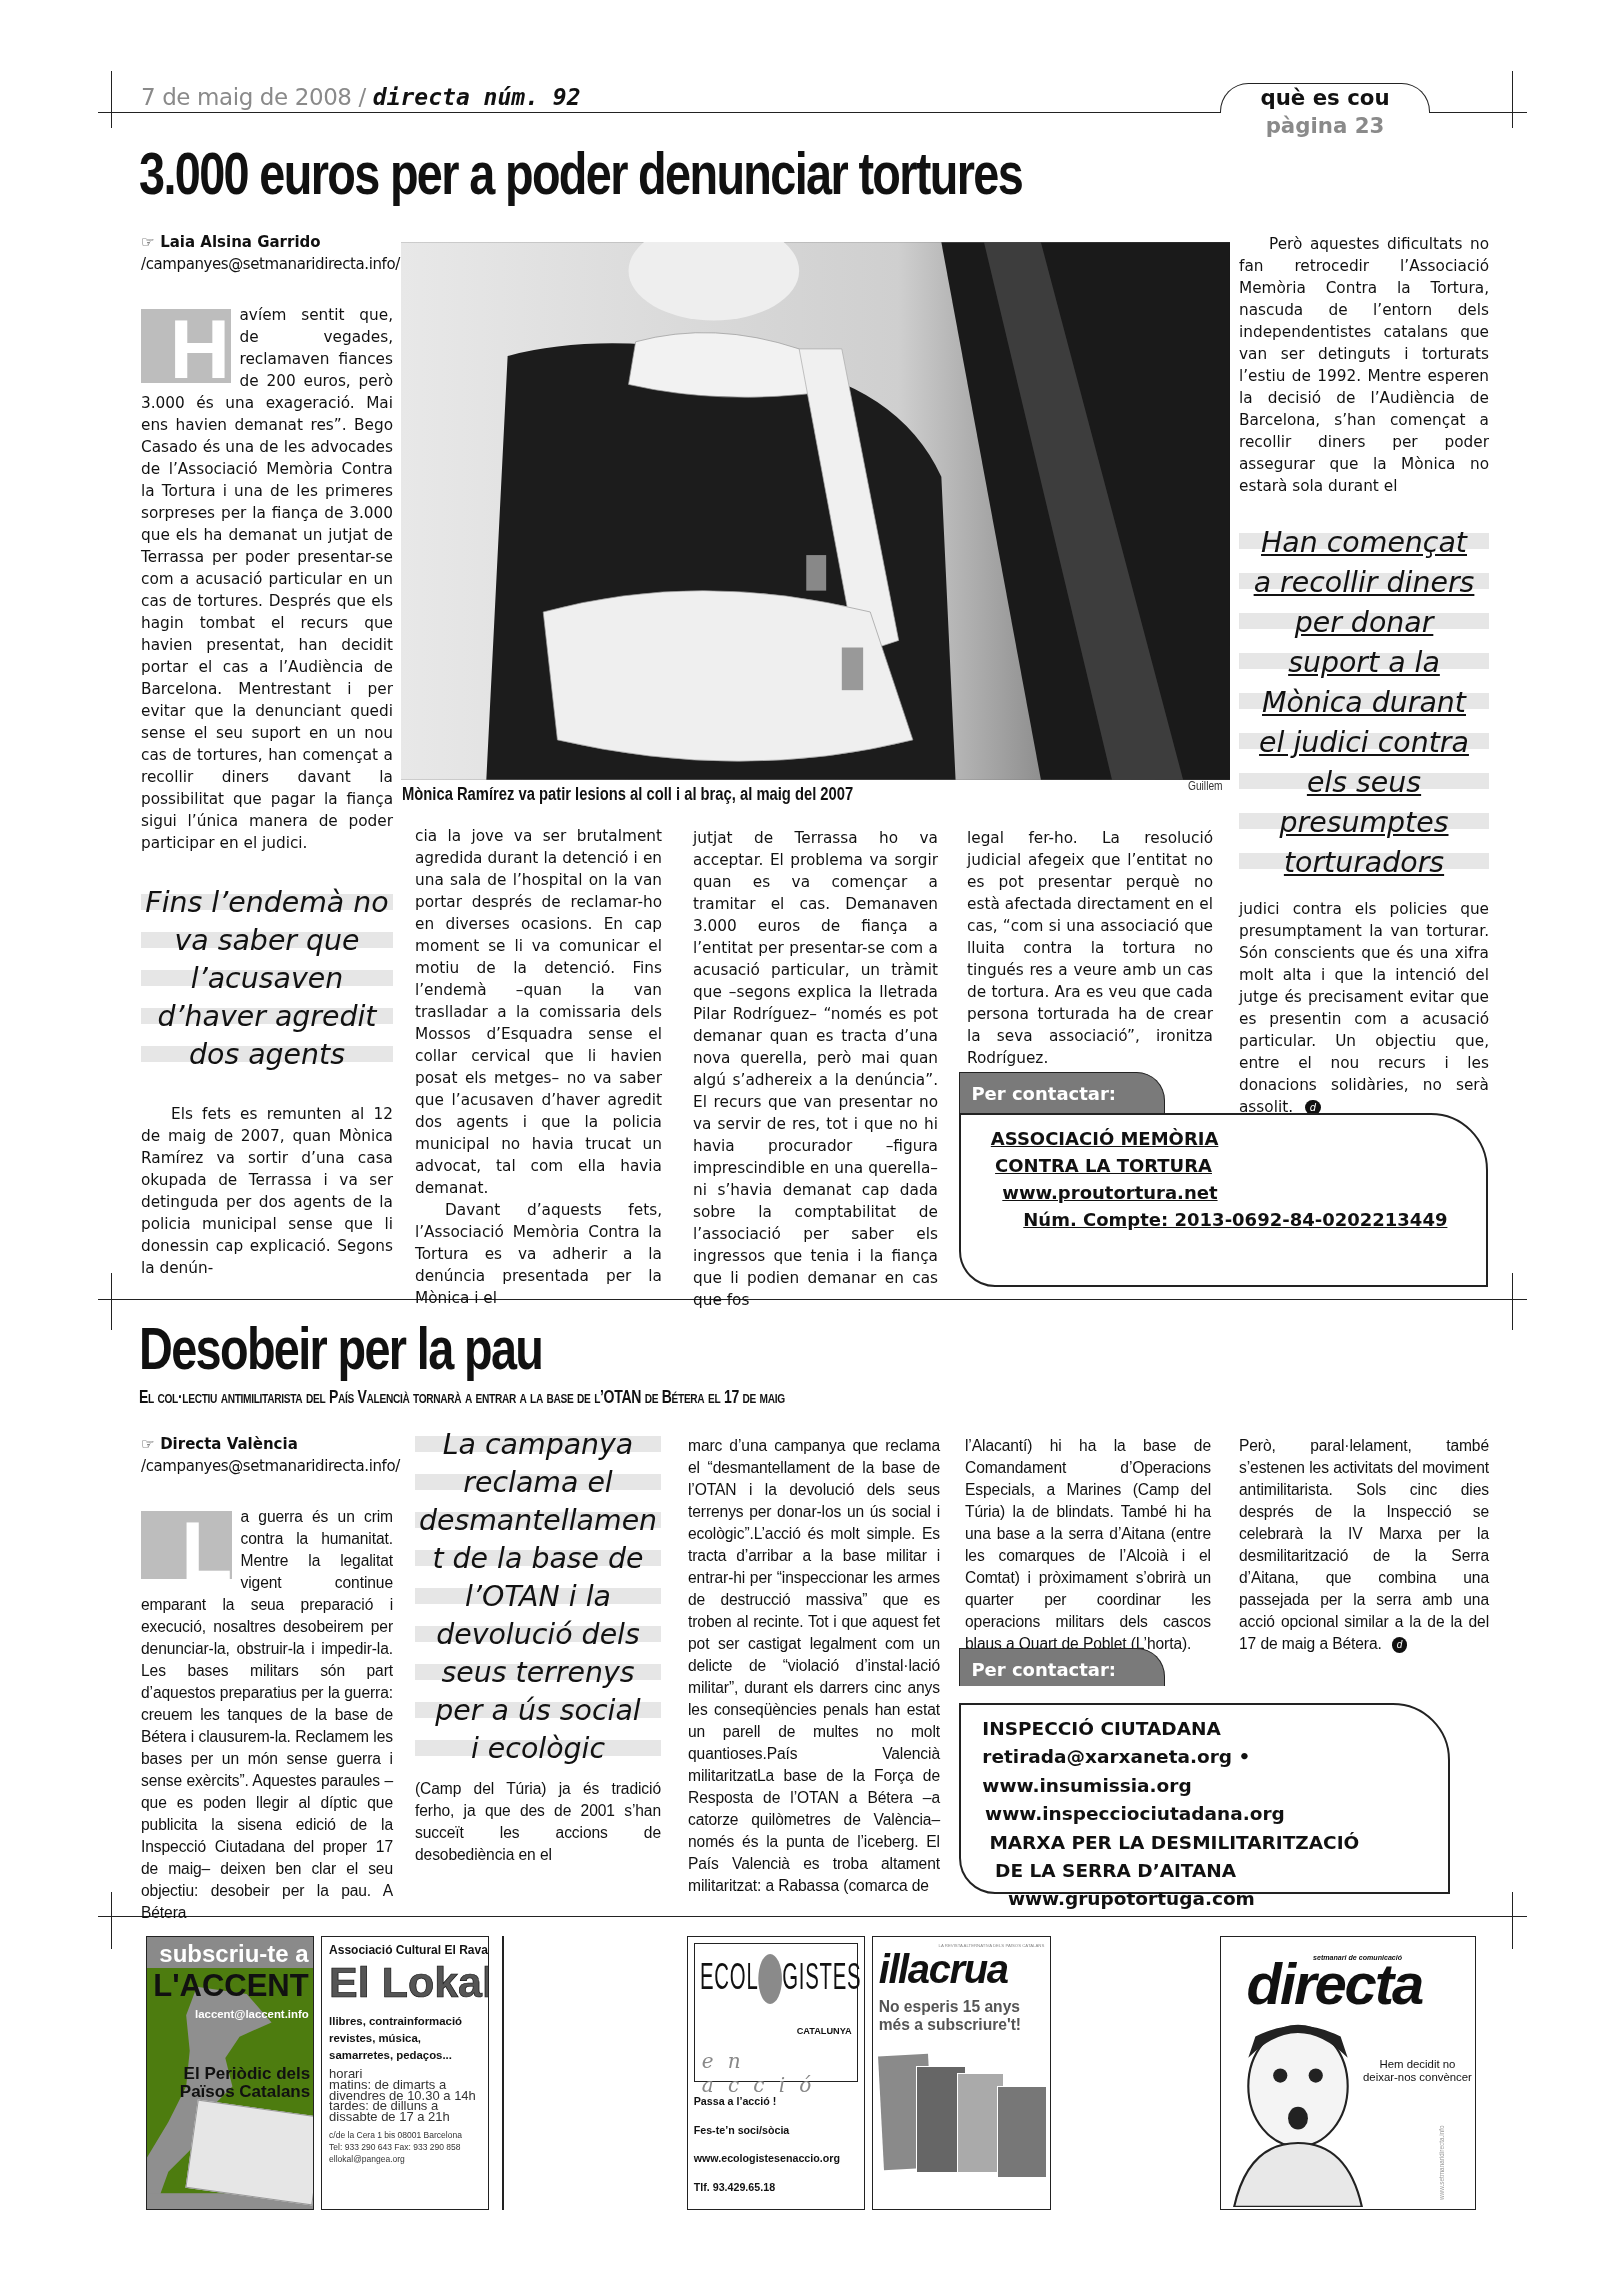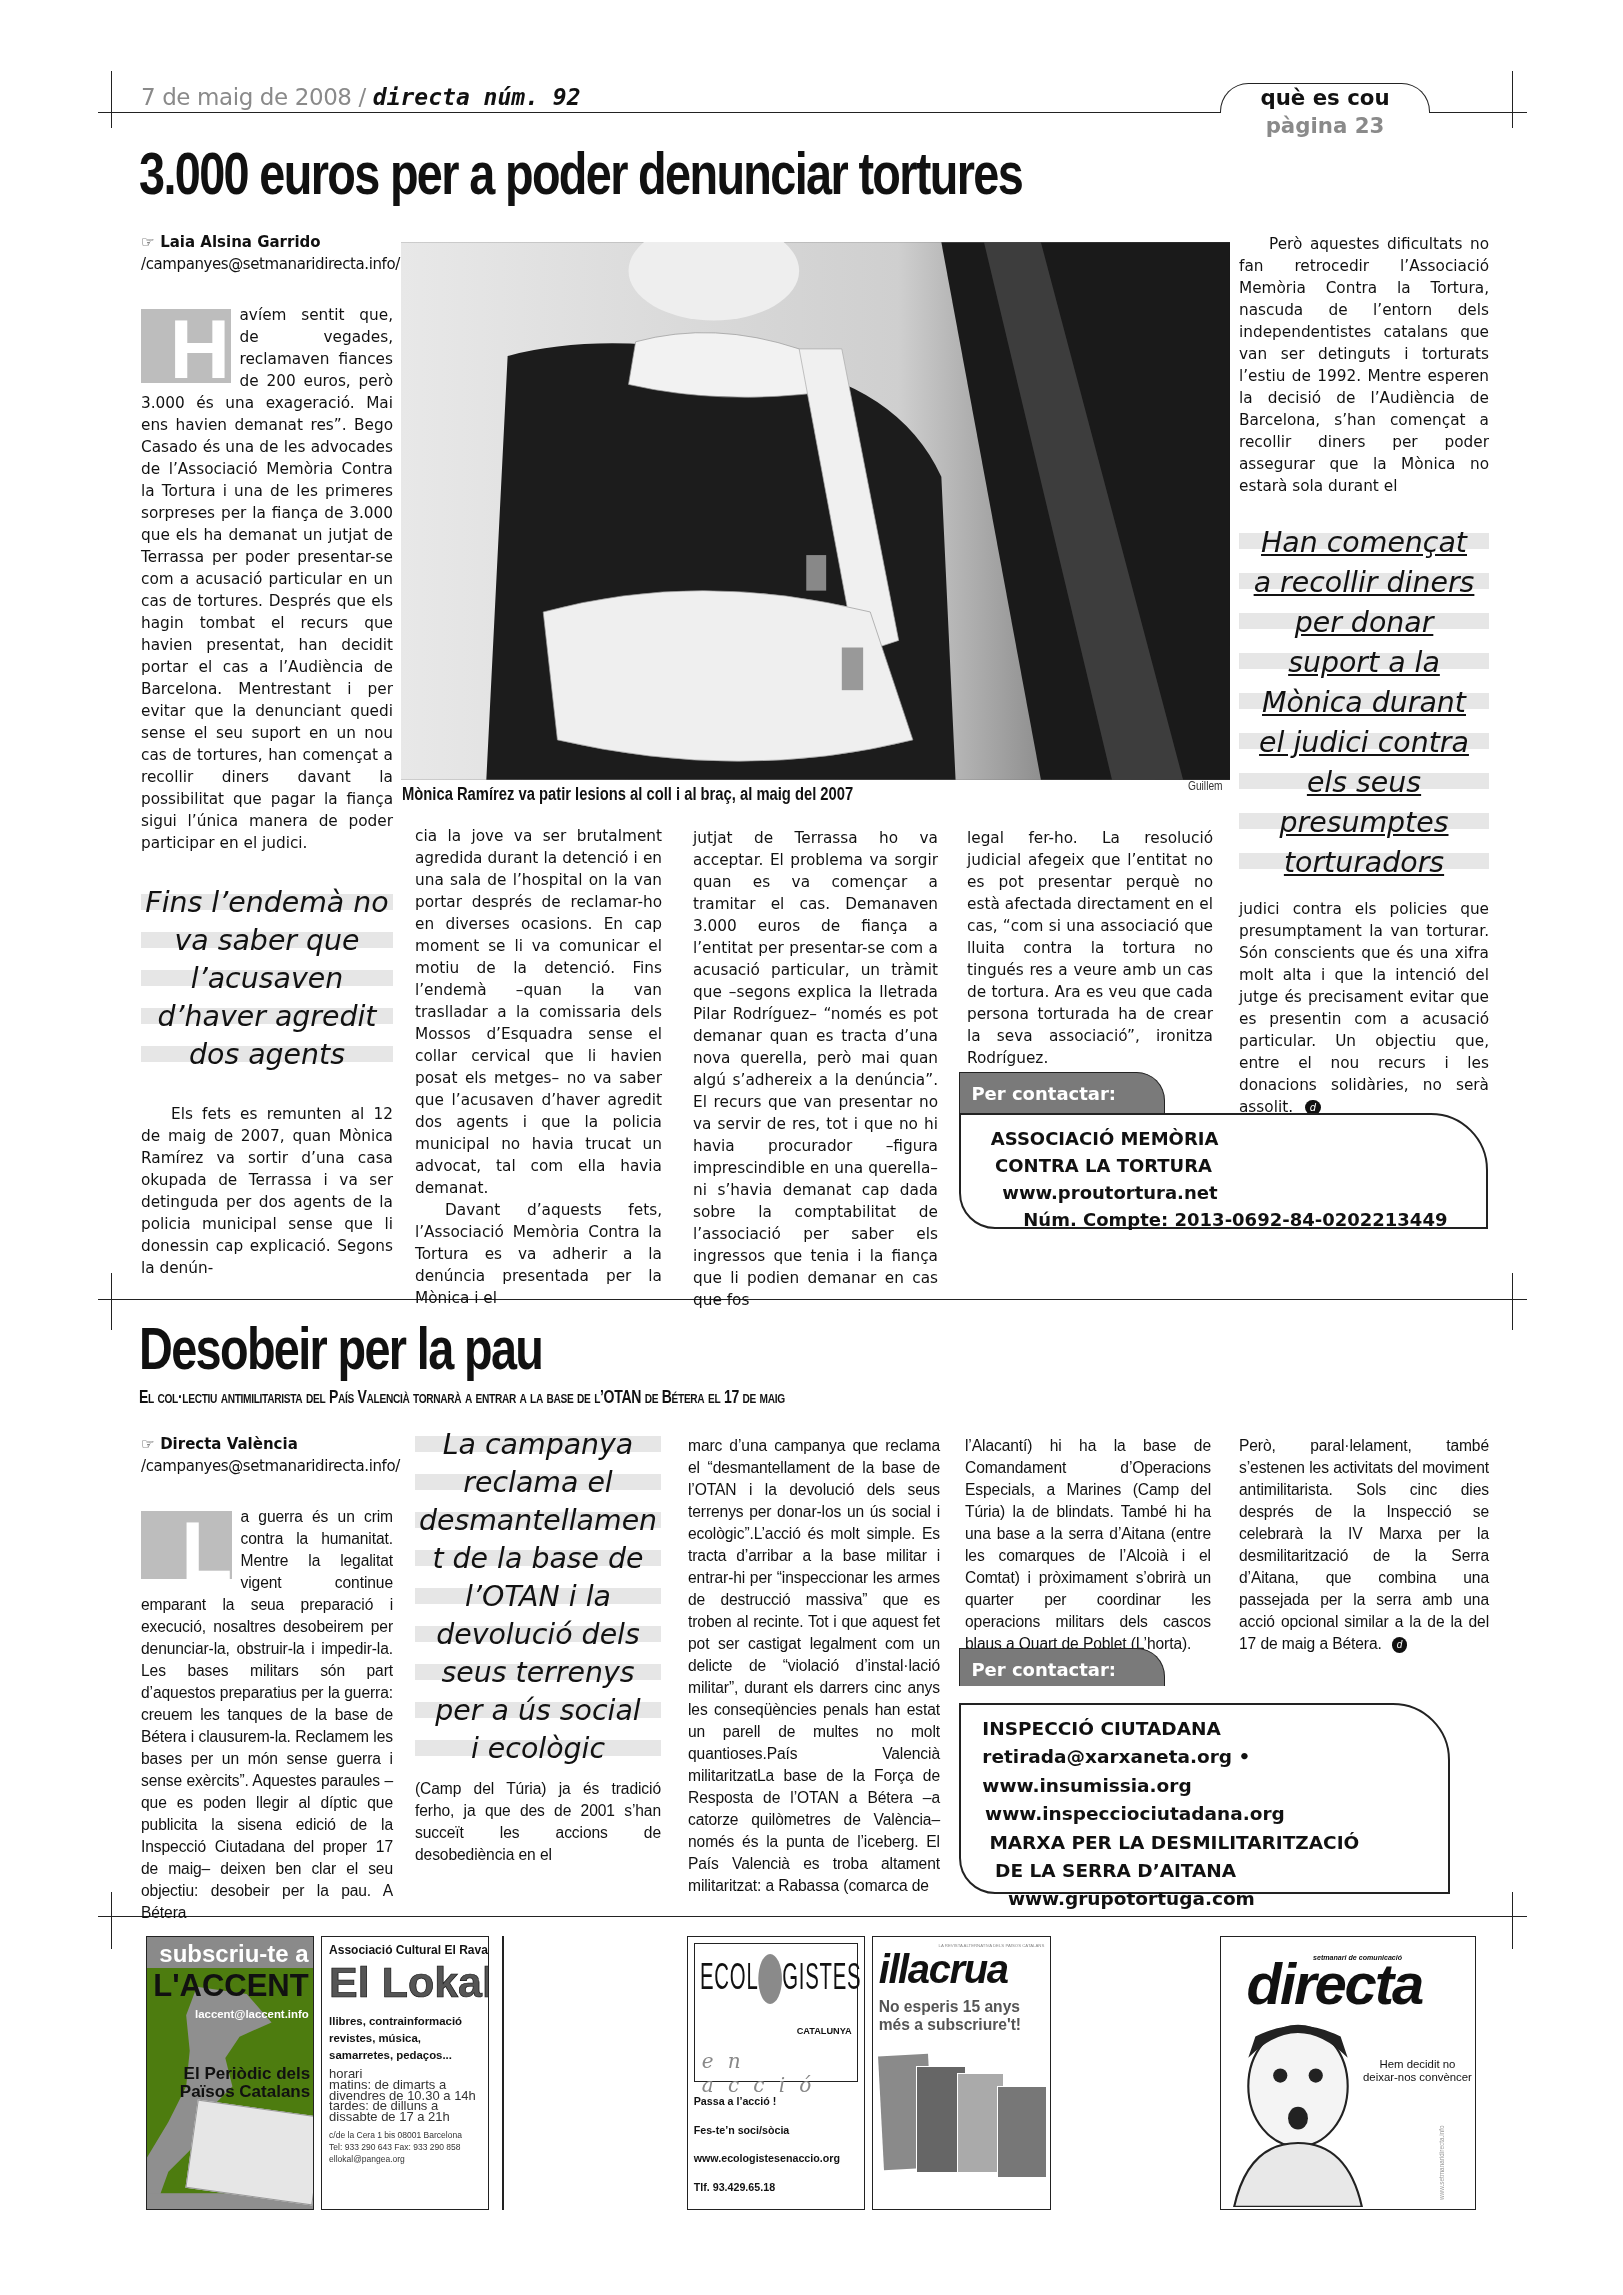--- a/index.html
+++ b/index.html
@@ -145,21 +145,21 @@
     <span>torturadors</span>
   </div>
   <div class="body" style="margin-top:15.6px;">
     <span>judici contra els policies que presumptament la van torturar. Són conscients que és una xifra molt alta i que la intenció del jutge és precisament evitar que es presentin com a acusació particular. Un objectiu que, entre el nou recurs i les donacions solidàries, no serà assolit.</span>
     <span style="display:inline-block; width:15.6px; height:15.6px; border-radius:50%; background:#111; color:#fff; font-size:10px; line-height:15.6px; text-align:center; font-style:italic; margin-left:7.1px; vertical-align:middle;">d</span>
   </div>
 </div>
 
 <div class="contact" style="left:959px; top:1072px;">
   <div class="tab">Per contactar:</div>
-  <div class="box" style="width:529px; height:116px;">
+  <div class="box" style="width:529px; height:174px;text-decoration:underline;">
     <div style="padding-left:8.5px;">ASSOCIACIÓ MEMÒRIA</div>
     <div style="padding-left:12.8px;">CONTRA LA TORTURA</div>
     <div style="padding-left:20px;">www.proutortura.net</div>
     <div style="padding-left:41px;">Núm. Compte: 2013-0692-84-0202213449</div>
   </div>
 </div>
 
 <h1 class="abs title2">Desobeir per la pau</h1>
 <h2 class="abs subtitle2" style="font-variant: small-caps;">El col·lectiu antimilitarista del País Valencià tornarà a entrar a la base de l’OTAN de Bétera el 17 de maig</h2>
 

